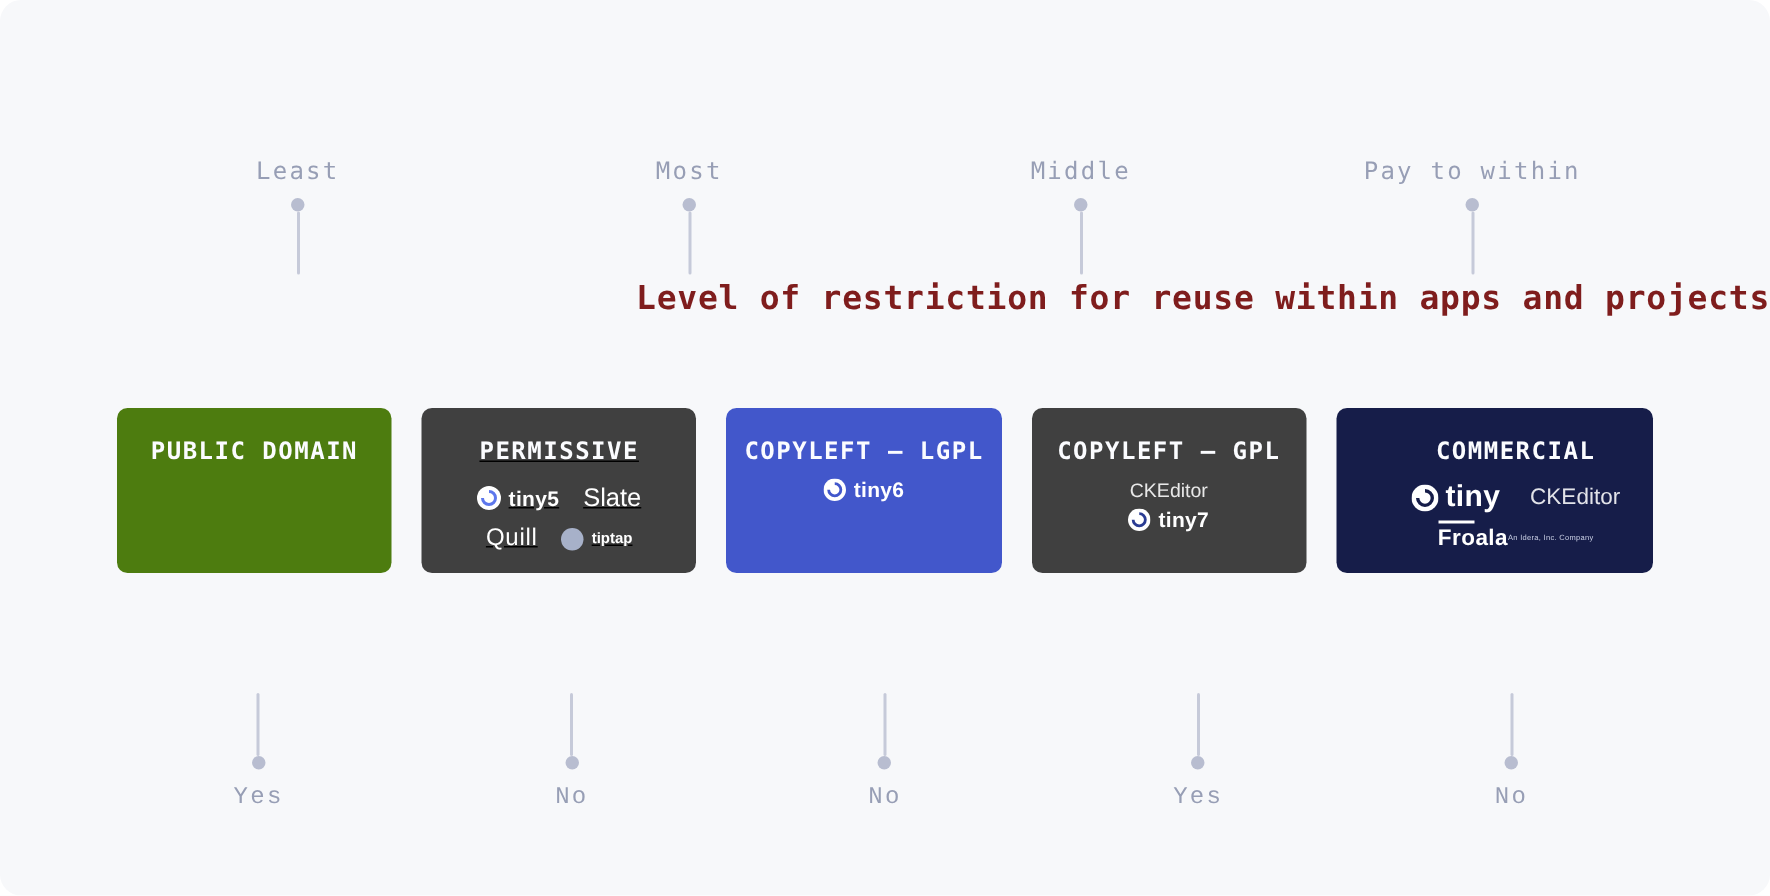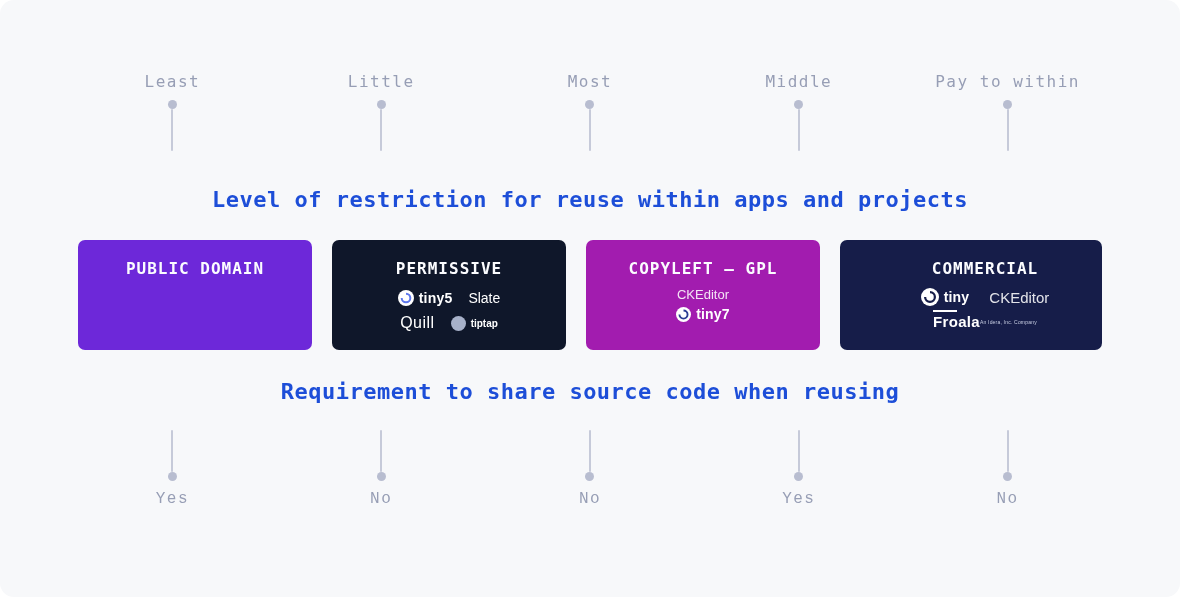--- a/index.html
+++ b/index.html
@@ -12,20 +12,21 @@
     border-radius: 14px;
     overflow: hidden;
     font-family: "DejaVu Sans Mono", monospace;
   }
   .row {
     position: absolute;
     left: 78px;
     right: 78px;
     display: flex;
     gap: 20px;
+    margin-top: 32px;
   }
   .col {
     flex: 1 1 0;
     display: flex;
     flex-direction: column;
     align-items: center;
   }
   
   .top-scale    { top: 74px;  height: 92px; }
   .bottom-scale { top: 430px; height: 92px; }
@@ -45,25 +46,25 @@
   }
   .marker-line {
     width: 2px; height: 42px;
     background: #c6cad9;
     border-radius: 1px;
   }
   
   .heading {
     position: absolute;
     left: 0; right: 0;
-    text-align: center;
+    text-align: right;
     font-size: 22px;
     font-weight: 600;
     letter-spacing: 0.5px;
-    color: #1d4ed8;
+    color: #7f1d1d;
     line-height: 1;
   }
   .heading-top    { top: 189px; }
   .heading-bottom { top: 381px; }
   
   .cards-row { top: 240px; height: 110px; }
   .card {
     flex: 1 1 0;
     border-radius: 7px;
     display: flex;
@@ -84,22 +85,22 @@
     display: flex;
     align-items: center;
     gap: 16px;
     margin-top: 13px;
     font-family: "Liberation Sans", sans-serif;
     color: #ffffff;
   }
   .logo-row + .logo-row { margin-top: 8px; }
   .logo-lockup { display: flex; align-items: center; gap: 5px; }
   .tiny-word   { font-weight: 700; font-size: 14px; letter-spacing: 0.2px; }
-  .tiny-word-lg{ font-weight: 700; font-size: 14px; letter-spacing: 0.2px; }
-  .slate-word  { font-weight: 500; font-size: 14px; }
+  .tiny-word-lg{ font-weight: 700; font-size: 20px; letter-spacing: 0.2px; }
+  .slate-word  { font-weight: 500; font-size: 17px; }
   .quill-word  { font-weight: 400; font-size: 16px; letter-spacing: 0.5px; }
   .tiptap-word { font-weight: 700; font-size: 10px; }
   .ck-word     { font-weight: 400; font-size: 13px; color: rgba(255,255,255,0.88); }
   .ck-word-lg  { font-weight: 400; font-size: 15px; color: rgba(255,255,255,0.88); }
   .tiptap-dot {
     width: 15px; height: 15px;
     border-radius: 50%;
     background: #a7b1c9;
   }
   .froala-wrap {
@@ -135,72 +136,79 @@
 
 <div class="panel">
 
   <div class="row top-scale">
     <div class="col">
       <div class="scale-label">Least</div>
       <div class="marker-dot"></div>
       <div class="marker-line"></div>
     </div>
     <div class="col">
-      <div class="scale-label">Little</div>
-      <div class="marker-dot"></div>
-      <div class="marker-line"></div>
-    </div>
-    <div class="col">
       <div class="scale-label">Most</div>
       <div class="marker-dot"></div>
       <div class="marker-line"></div>
     </div>
     <div class="col">
       <div class="scale-label">Middle</div>
       <div class="marker-dot"></div>
       <div class="marker-line"></div>
     </div>
     <div class="col">
       <div class="scale-label">Pay to within</div>
       <div class="marker-dot"></div>
       <div class="marker-line"></div>
     </div>
   </div>
 
   <div class="heading heading-top">Level of restriction for reuse within apps and projects</div>
 
   <div class="row cards-row">
 
-    <div class="card" style="background: #6d28d9;">
+    <div class="card" style="background: #4d7c0f;">
       <div class="card-title">PUBLIC DOMAIN</div>
     </div>
 
-    <div class="card" style="background: #0f172a;">
+    <div class="card" style="background: #404040; text-decoration: underline;">
       <div class="card-title">PERMISSIVE</div>
       <div class="logo-row">
         <span class="logo-lockup">
           <svg class="tiny-icon" width="16" height="16" viewBox="0 0 24 24">
             <circle cx="12" cy="12" r="12" fill="#ffffff"></circle>
             <path d="M12 4a8 8 0 1 1 -8 8 h3 a5 5 0 1 0 5 -5 z" fill="#5d77ec"></path>
           </svg>
           <span class="tiny-word">tiny5</span>
         </span>
         <span class="slate-word">Slate</span>
       </div>
       <div class="logo-row">
         <span class="quill-word">Quill</span>
         <span class="logo-lockup">
           <span class="tiptap-dot"></span>
           <span class="tiptap-word">tiptap</span>
         </span>
       </div>
     </div>
 
-
-    <div class="card" style="background: #a21caf;">
+    <div class="card" style="background: rgb(66, 87, 203);">
+      <div class="card-title">COPYLEFT – LGPL</div>
+      <div class="logo-row" style="margin-top:9px">
+        <span class="logo-lockup">
+          <svg class="tiny-icon" width="15" height="15" viewBox="0 0 24 24">
+            <circle cx="12" cy="12" r="12" fill="#ffffff"></circle>
+            <path d="M12 4a8 8 0 1 1 -8 8 h3 a5 5 0 1 0 5 -5 z" fill="#4257cb"></path>
+          </svg>
+          <span class="tiny-word">tiny6</span>
+        </span>
+      </div>
+    </div>
+
+    <div class="card" style="background: #404040;">
       <div class="card-title">COPYLEFT – GPL</div>
       <div class="logo-row" style="margin-top:10px">
         <span class="ck-word">CKEditor</span>
       </div>
       <div class="logo-row" style="margin-top:4px">
         <span class="logo-lockup">
           <svg class="tiny-icon" width="15" height="15" viewBox="0 0 24 24">
             <circle cx="12" cy="12" r="12" fill="#ffffff"></circle>
             <path d="M12 4a8 8 0 1 1 -8 8 h3 a5 5 0 1 0 5 -5 z" fill="#2a3c93"></path>
           </svg>
@@ -222,21 +230,20 @@
         <span class="ck-word-lg">CKEditor</span>
       </div>
       <div class="froala-wrap">
         <span class="froala-word">Froala</span>
         <span class="froala-sub">An Idera, Inc. Company</span>
       </div>
     </div>
 
   </div>
 
-  <div class="heading heading-bottom">Requirement to share source code when reusing</div>
 
   <div class="row bottom-scale">
     <div class="col">
       <div class="marker-line"></div>
       <div class="marker-dot"></div>
       <div class="scale-label">Yes</div>
     </div>
     <div class="col">
       <div class="marker-line"></div>
       <div class="marker-dot"></div>

